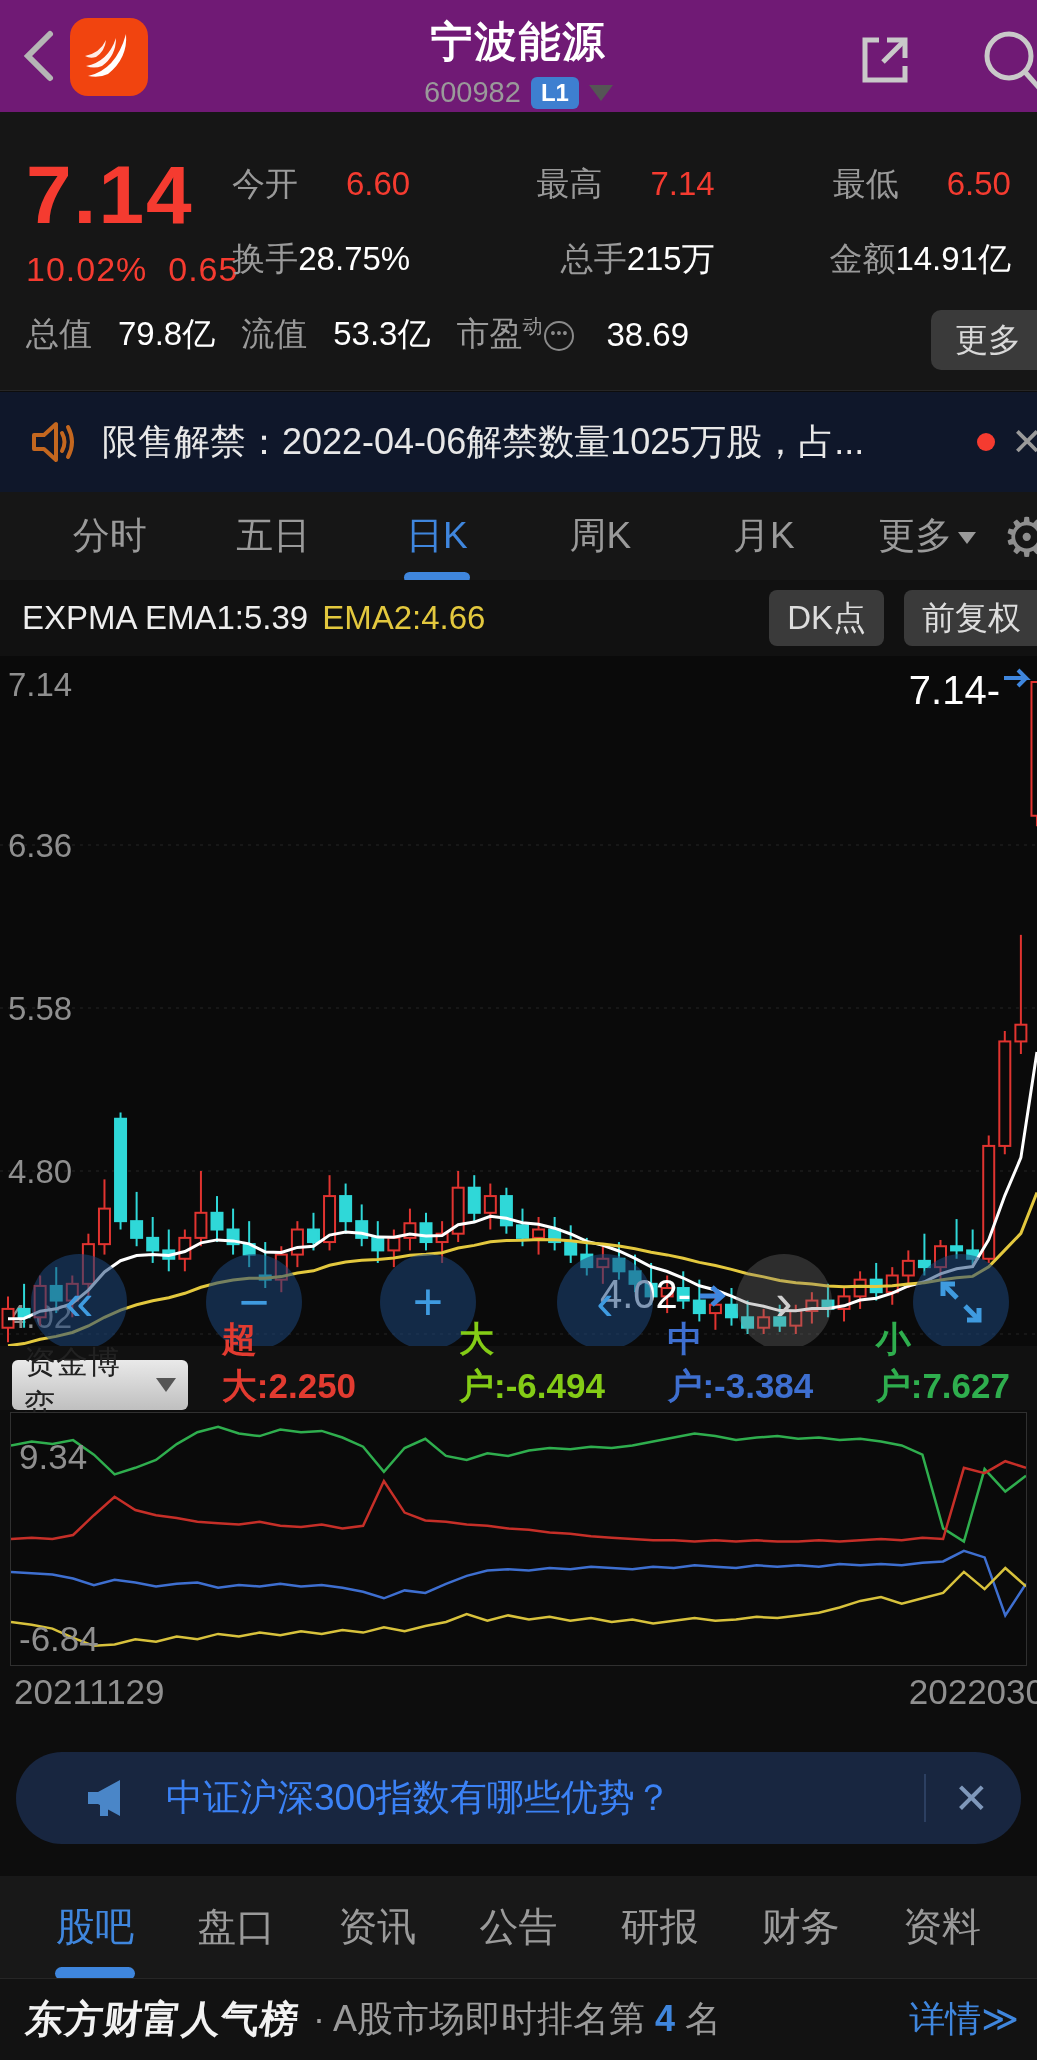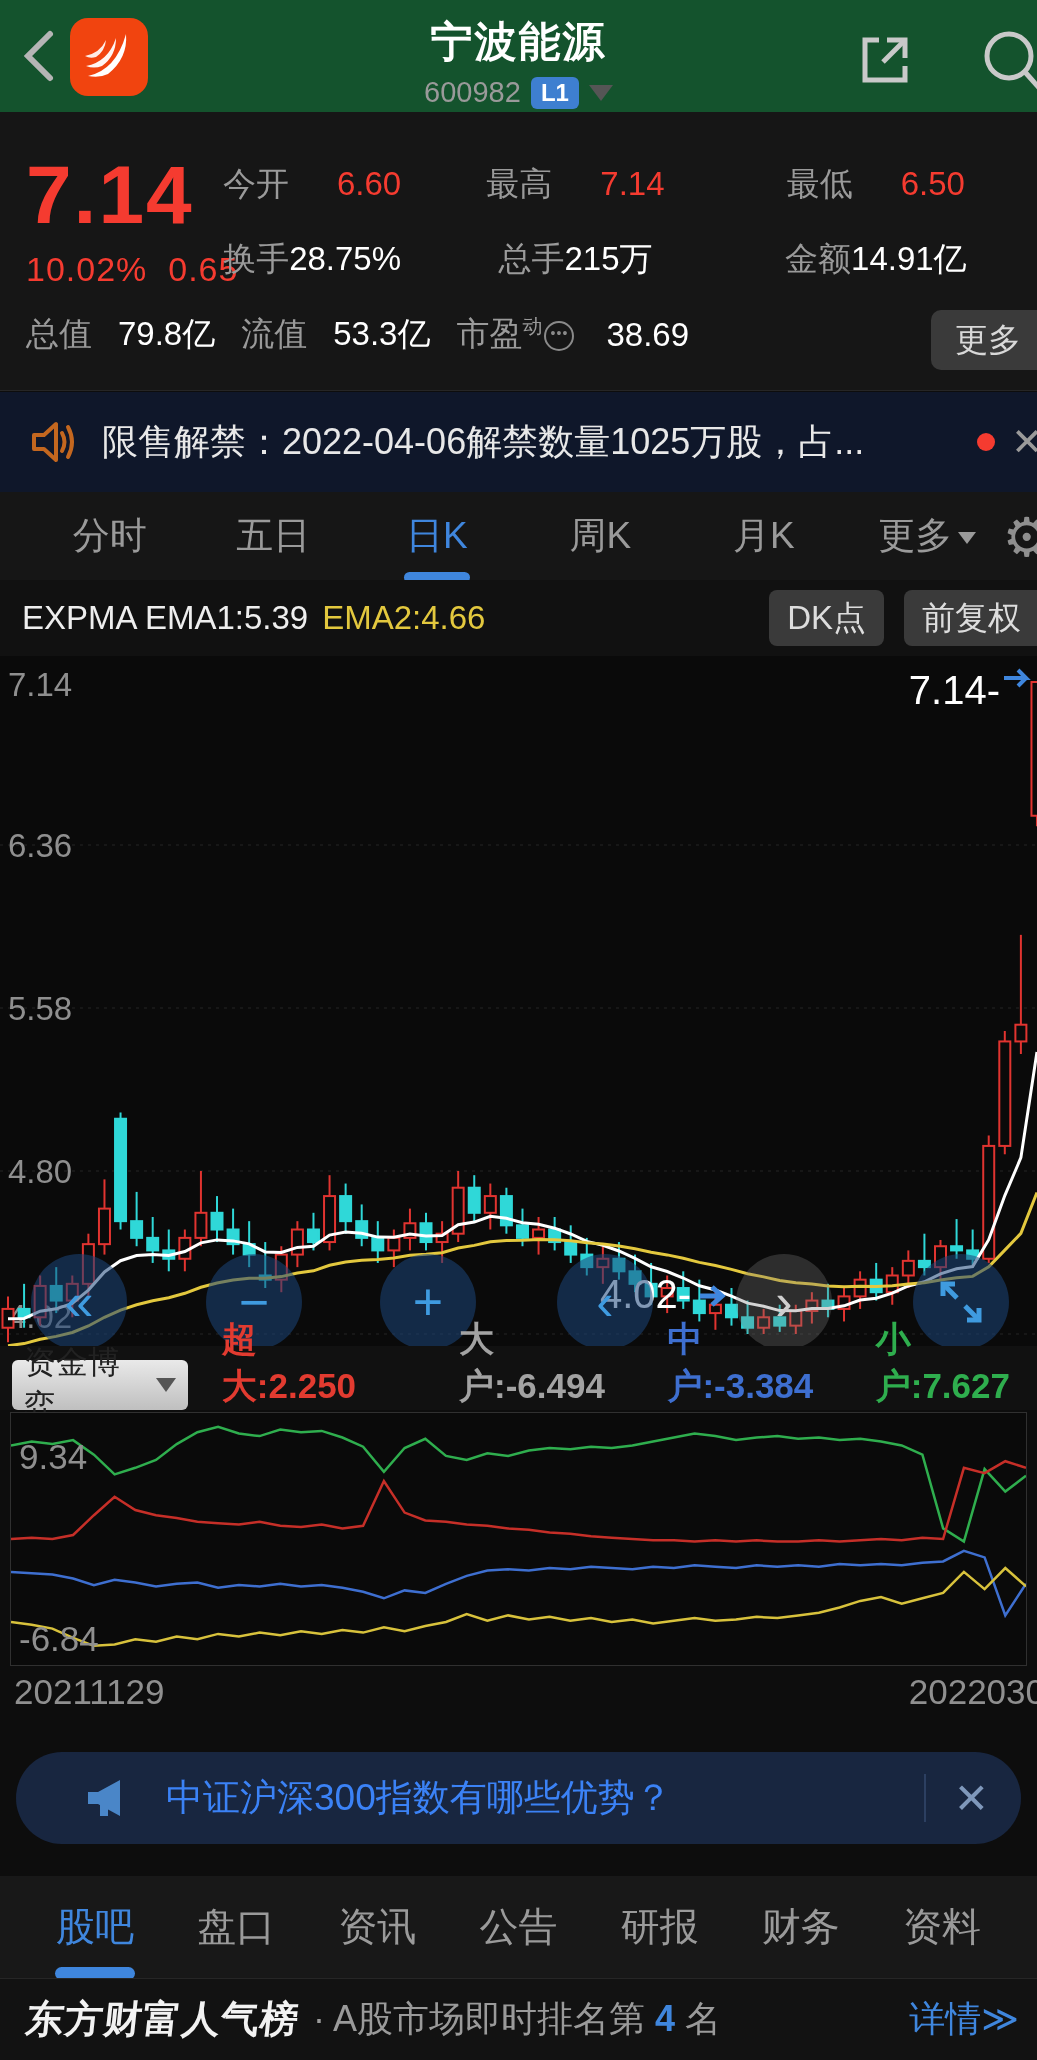--- a/index.html
+++ b/index.html
@@ -2,37 +2,37 @@
 <html><head>
 <meta charset="utf-8">
 <style>
   html,body{margin:0;padding:0;background:#0d0d0d;}
   body{width:1037px;height:2060px;position:relative;overflow:hidden;
        font-family:"Liberation Sans","DejaVu Sans",sans-serif;color:#e8e8e8;}
   .abs{position:absolute;}
   .hairline{position:absolute;left:0;right:0;height:1px;background:#262626;}
 
   
-  #header{top:0;left:0;right:0;height:112px;background:#14532d;}
+  #header{top:0;left:0;right:0;height:112px;background:#701a75;}
   #back-btn{left:18px;top:28px;width:40px;height:56px;}
   #app-logo{left:70px;top:18px;width:78px;height:78px;border-radius:18px;background:#f1440f;}
   #title-wrap{left:0;right:0;top:14px;text-align:center;}
   #stock-title{font-size:42px;font-weight:bold;color:#fff;letter-spacing:2px;}
   #code-row{margin-top:6px;font-size:29px;color:#9a9a9a;display:flex;justify-content:center;align-items:center;gap:10px;}
   .l1-badge{background:#3e7fd0;color:#fff;font-size:24px;font-weight:bold;border-radius:6px;padding:2px 10px;}
   .caret-down{width:0;height:0;border-left:12px solid transparent;border-right:12px solid transparent;border-top:16px solid #555;}
   #share-btn{right:120px;top:28px;}
   #search-btn{right:-14px;top:24px;}
 
   
   #quote{top:112px;left:0;right:0;height:278px;background:#161616;}
   #big-price{left:26px;top:36px;font-size:82px;font-weight:bold;color:#f53b30;letter-spacing:2px;}
   #price-change{left:26px;top:138px;font-size:34px;color:#f53b30;letter-spacing:1px;}
   #stats-grid{left:214px;top:50px;right:0;display:grid;grid-template-columns:27% 37% 36%;row-gap:30px;}
-  .stat-cell{display:flex;justify-content:center;align-items:baseline;padding-right:26px;font-size:33px;}
+  .stat-cell{display:flex;justify-content:flex-end;align-items:baseline;padding-right:26px;font-size:33px;}
   .stat-label{color:#9a9a9a;}
   .stat-value{color:#fff;}
   .stat-value.red{color:#f53b30;margin-left:48px;}
   #row3{left:26px;top:200px;right:0;display:flex;align-items:center;font-size:33px;gap:26px;}
   .r3-label{color:#9a9a9a;}
   .r3-value{color:#fff;}
   .pe-sup{font-size:20px;color:#9a9a9a;vertical-align:super;}
   .dots-circle{display:inline-block;width:26px;height:26px;border:2px solid #8a8a8a;border-radius:50%;
                color:#8a8a8a;font-size:14px;line-height:20px;text-align:center;letter-spacing:1px;vertical-align:middle;margin:0 6px 0 2px;}
   #more-btn{right:-18px;top:198px;height:60px;background:#3a3a3a;border-radius:10px;color:#d8d8d8;
@@ -375,21 +375,21 @@
 </div>
 <div class="hairline" style="top:1346px"></div>
 
 <div id="fund-bar" class="abs">
   <div id="fund-dropdown">
     <span>资金博弈</span>
       <span class="dd-caret"></span>
   </div>
   <div id="fund-items">
       <span style="color: rgb(226, 59, 48);">超大:2.250</span>
-      <span style="color: #a3a3a3; margin-left: 40px;">大户:-6.494</span>
+      <span style="color: #84cc16; margin-left: 40px;">大户:-6.494</span>
       <span style="color: rgb(62, 111, 208);">中户:-3.384</span>
       <span style="color: rgb(47, 174, 78);">小户:7.627</span>
     </div>
 </div>
 
 <div id="fund-wrap" class="abs">
   <svg id="fund-svg" width="1015" height="250">
       <polyline points="0.0,32.4 20.7,28.4 41.4,31.1 62.1,27.1 82.9,41.6 103.6,61.4 124.3,54.8 145.0,46.9 165.7,31.1 186.4,19.2 207.1,13.9 227.9,20.5 248.6,23.1 269.3,16.5 290.0,19.2 310.7,17.9 331.4,24.5 352.1,33.7 372.9,58.7 393.6,35.0 414.3,25.8 435.0,42.9 455.7,46.9 476.4,40.3 497.1,42.9 517.9,37.6 538.6,35.0 559.3,36.3 580.0,33.7 600.7,35.0 621.4,32.4 642.1,28.4 662.9,24.5 683.6,20.5 704.3,23.1 725.0,27.1 745.7,24.5 766.4,23.1 787.1,25.8 807.9,24.5 828.6,27.1 849.3,25.8 870.0,28.4 890.7,32.4 911.4,41.6 932.1,115.4 952.9,128.6 973.6,56.1 994.3,78.5 1015.0,62.7" fill="none" stroke="#2fae4e" stroke-width="2.5"></polyline>
       <polyline points="0.0,126.0 20.7,124.7 41.4,126.0 62.1,122.0 82.9,102.2 103.6,83.8 124.3,97.0 145.0,102.2 165.7,104.9 186.4,108.8 207.1,110.2 227.9,111.5 248.6,108.8 269.3,112.8 290.0,114.1 310.7,111.5 331.4,115.4 352.1,112.8 372.9,68.0 393.6,99.6 414.3,107.5 435.0,108.8 455.7,111.5 476.4,112.8 497.1,115.4 517.9,116.7 538.6,119.4 559.3,120.7 580.0,123.3 600.7,124.7 621.4,126.0 642.1,127.3 662.9,127.3 683.6,128.6 704.3,127.3 725.0,128.6 745.7,127.3 766.4,128.6 787.1,128.6 807.9,127.3 828.6,128.6 849.3,127.3 870.0,126.0 890.7,127.3 911.4,124.7 932.1,126.0 952.9,54.8 973.6,60.1 994.3,48.2 1015.0,54.8" fill="none" stroke="#c62f28" stroke-width="2.5"></polyline>
       <polyline points="0.0,158.9 20.7,160.3 41.4,161.6 62.1,165.5 82.9,172.1 103.6,166.8 124.3,169.5 145.0,173.4 165.7,170.8 186.4,169.5 207.1,174.8 227.9,172.1 248.6,173.4 269.3,170.8 290.0,173.4 310.7,172.1 331.4,174.8 352.1,178.7 372.9,185.3 393.6,177.4 414.3,180.0 435.0,170.8 455.7,162.9 476.4,157.6 497.1,156.3 517.9,157.6 538.6,155.0 559.3,156.3 580.0,153.7 600.7,155.0 621.4,156.3 642.1,153.7 662.9,155.0 683.6,152.3 704.3,153.7 725.0,155.0 745.7,152.3 766.4,153.7 787.1,152.3 807.9,153.7 828.6,151.0 849.3,152.3 870.0,151.0 890.7,152.3 911.4,149.7 932.1,148.4 952.9,137.8 973.6,144.4 994.3,202.4 1015.0,170.8" fill="none" stroke="#3e6fd0" stroke-width="2.5"></polyline>

